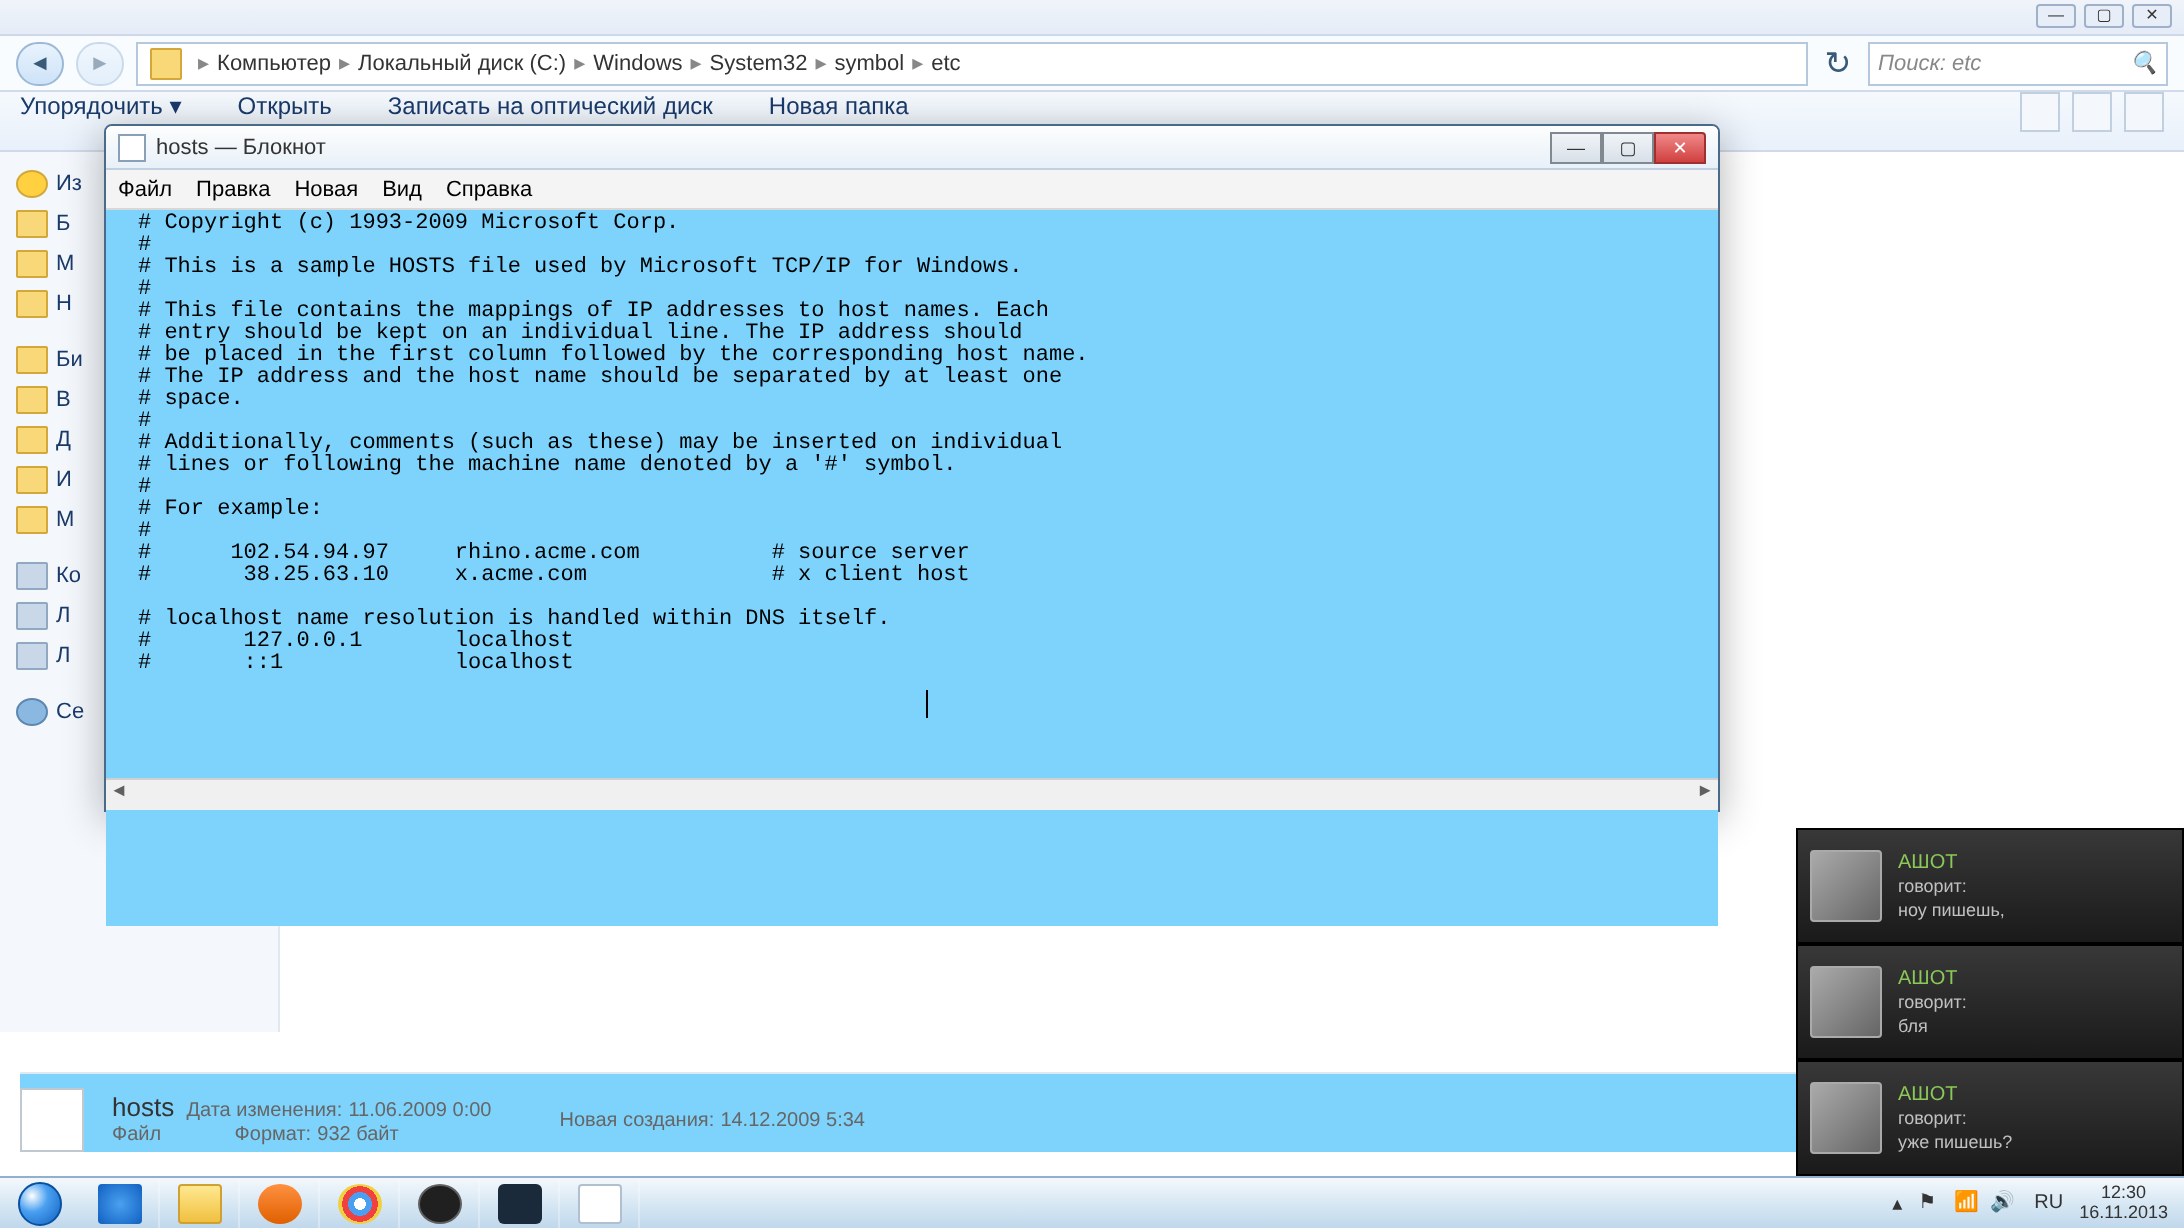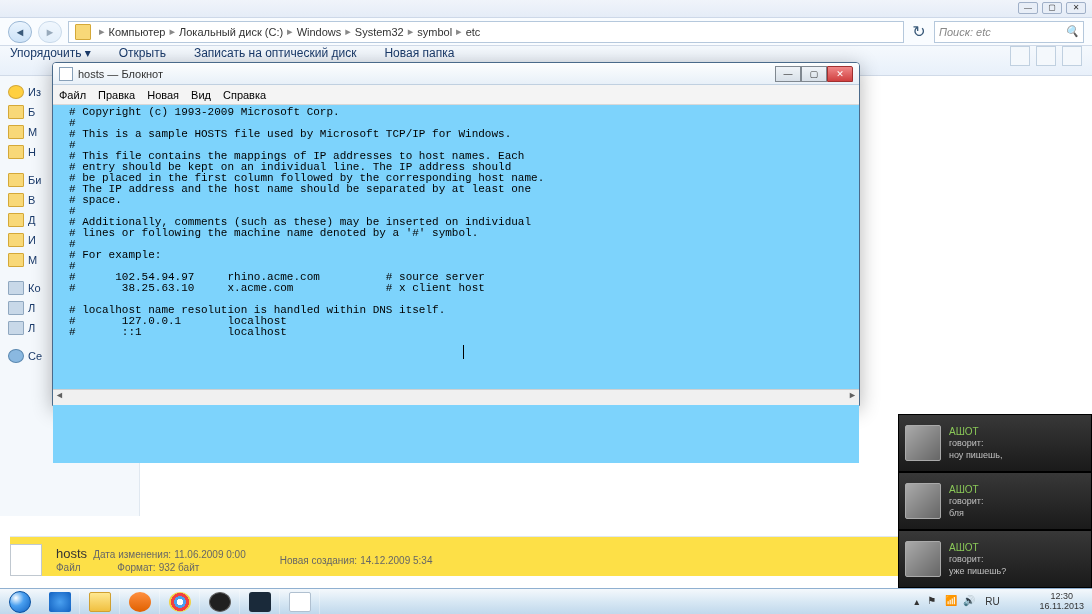--- a/index.html
+++ b/index.html
@@ -24,21 +24,21 @@
 .exp-toolbar .tb-icons { margin-left:auto; display:flex; gap:6px; }
 .tb-icons span { width:20px; height:20px; border:1px solid #c0d0e0; background:#f4f8fc; }
 .exp-body { display:flex; height:440px; }
 .exp-sidebar { width:140px; background:#f4f8fc; border-right:1px solid #e0e8f0; padding:6px 4px; font-size:11px; color:#1a3a6a; overflow:hidden; }
 .sb-item { display:flex; align-items:center; gap:4px; padding:3px 4px; white-space:nowrap; }
 .sb-icon { width:16px; height:14px; background:#f8d878; border:1px solid #d4a838; border-radius:1px; flex-shrink:0; }
 .sb-icon.star { background:#ffd040; border-radius:50%; }
 .sb-icon.drive { background:#c8d8e8; border-color:#90a8c0; }
 .sb-icon.net { background:#8ab8e0; border-radius:50%; border-color:#5a88b0; }
 .exp-main { flex:1; background:#fff; }
-.exp-status { position:absolute; left:10px; bottom:12px; right:10px; height:40px; display:flex; align-items:center; gap:14px; font-size:11px; color:#555; border-top:1px solid #e0e8f0; padding-top:6px; background:#fde047; }
+.exp-status { position:absolute; left:10px; bottom:12px; right:10px; height:40px; display:flex; align-items:center; gap:14px; font-size:11px; color:#555; border-top:1px solid #e0e8f0; padding-top:6px; background:#7dd3fc; }
 .status-icon { width:32px; height:32px; background:#fff; border:1px solid #c0c8d0; }
 .status-name { font-size:13px; color:#333; }
 .status-meta { font-size:10px; color:#666; }
 
 
 .notepad { position:absolute; left:52px; top:62px; width:808px; height:344px; background:#fff; border:1px solid #4a6a8a; box-shadow:0 4px 20px rgba(0,0,0,.3); border-radius:4px 4px 0 0; }
 .np-titlebar { height:22px; background:linear-gradient(#fdfefe,#e8f0f8); border-bottom:1px solid #c0d0e0; display:flex; align-items:center; padding:0 6px; font-size:11px; color:#333; border-radius:3px 3px 0 0; }
 .np-icon { width:14px; height:14px; background:#fff; border:1px solid #88a0b8; margin-right:5px; }
 .np-ctrls { margin-left:auto; display:flex; }
 .np-ctrls span { width:26px; height:16px; border:1px solid #808890; background:linear-gradient(#f0f4f8,#d8e0e8); font-size:9px; text-align:center; line-height:14px; color:#333; }
@@ -67,21 +67,21 @@
 .tb-pin-ico.fld { background:linear-gradient(#ffe890,#f0c040); border:1px solid #d0a030; }
 .tb-pin-ico.wmp { background:linear-gradient(#ff9040,#e06000); border-radius:50%; }
 .tb-pin-ico.chr { background:radial-gradient(circle,#fff 20%,#4aa0f0 20% 40%,#f04040 40% 60%,#f0d040 60% 80%,#40c040 80%); border-radius:50%; }
 .tb-pin-ico.obs { background:#202020; border-radius:50%; border:1px solid #606060; }
 .tb-pin-ico.steam { background:#1a2a3a; border-radius:3px; }
 .tb-pin-ico.blank { background:#fff; border:1px solid #b0c0d0; }
 .tray { margin-left:auto; display:flex; align-items:center; gap:8px; padding:0 8px; font-size:10px; color:#333; }
 .tray-icons { display:flex; gap:4px; }
 .tray-icons span { width:14px; height:14px; }
 .lang { font-size:10px;text-align:right; }
-.clock { text-align:center; line-height:1.1; font-size:9px;margin-left:32px; }
+.clock { text-align:center; line-height:1.1; font-size:9px; }
 </style>
 </head>
 <body>
 
 <div class="desktop">
 
   <div class="explorer">
     <div class="exp-titlebar">
       <div class="exp-ctrls">
         <span>—</span>

